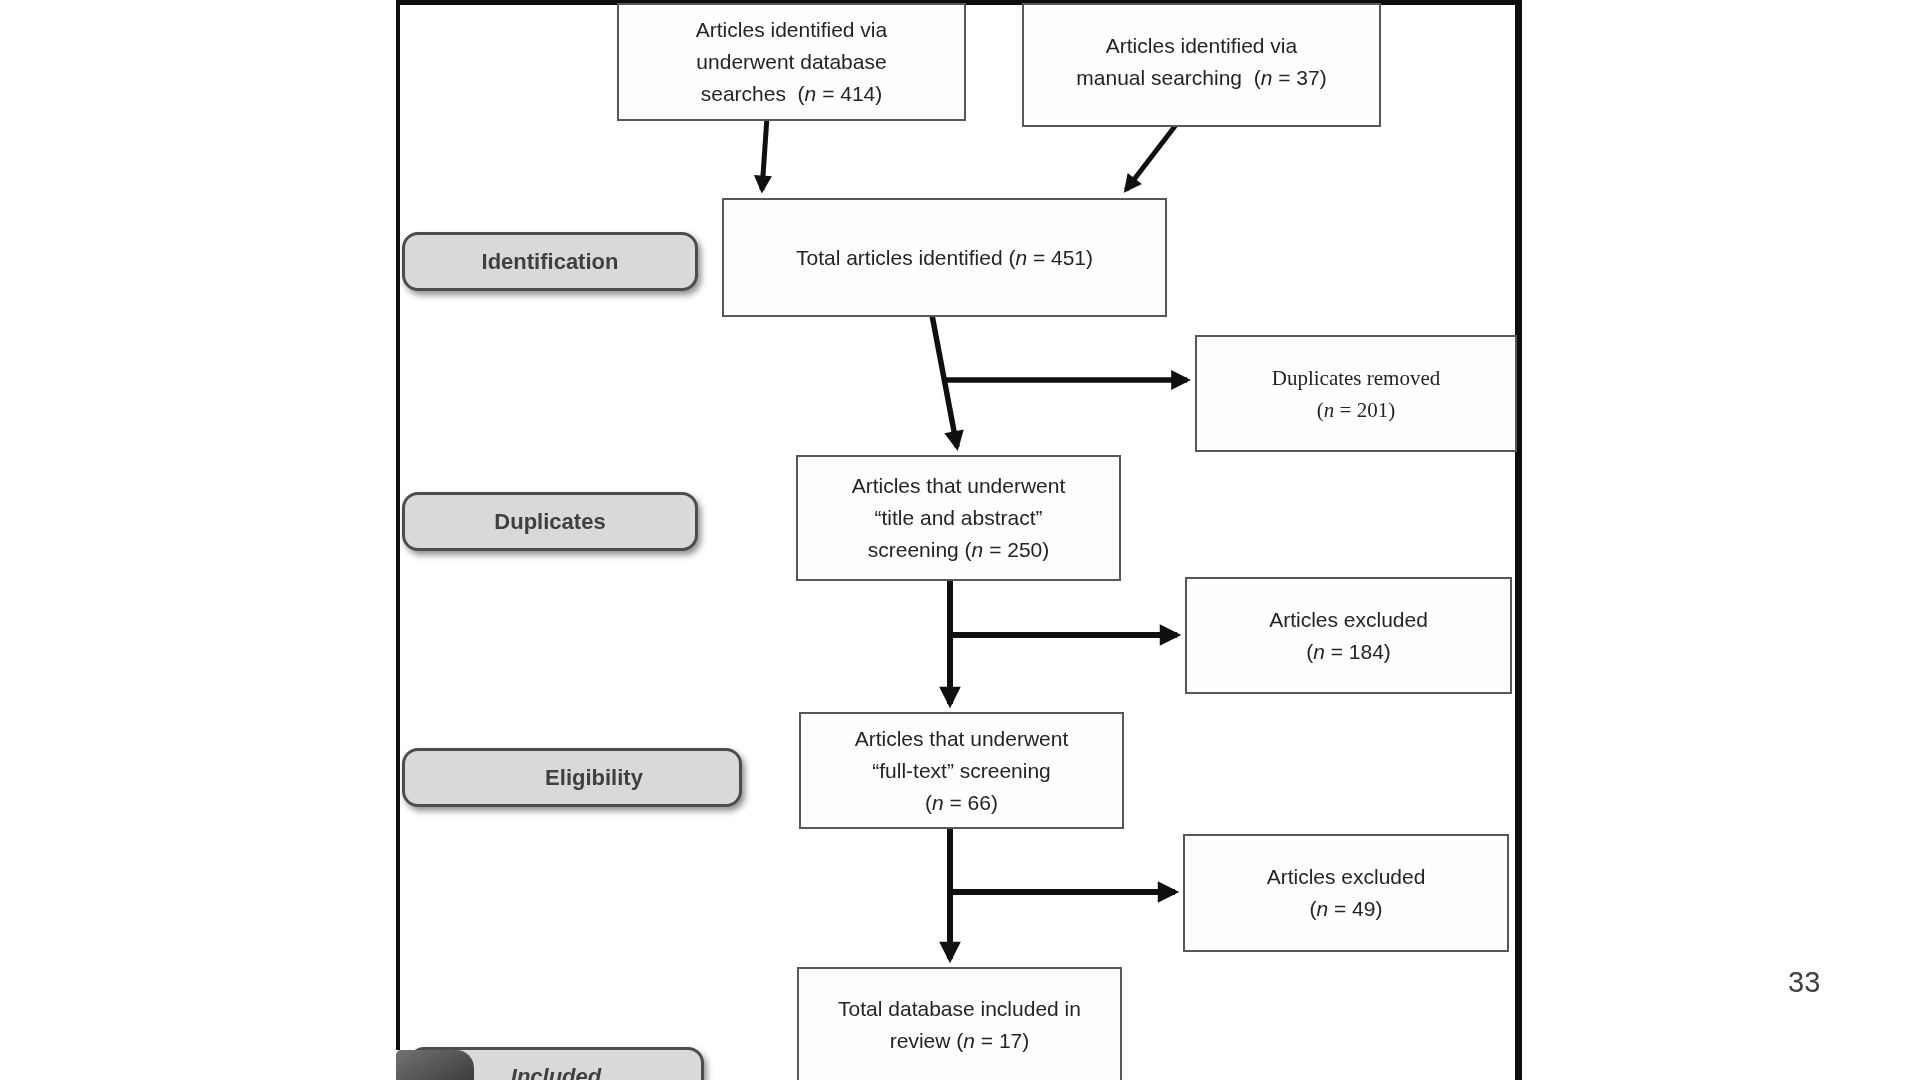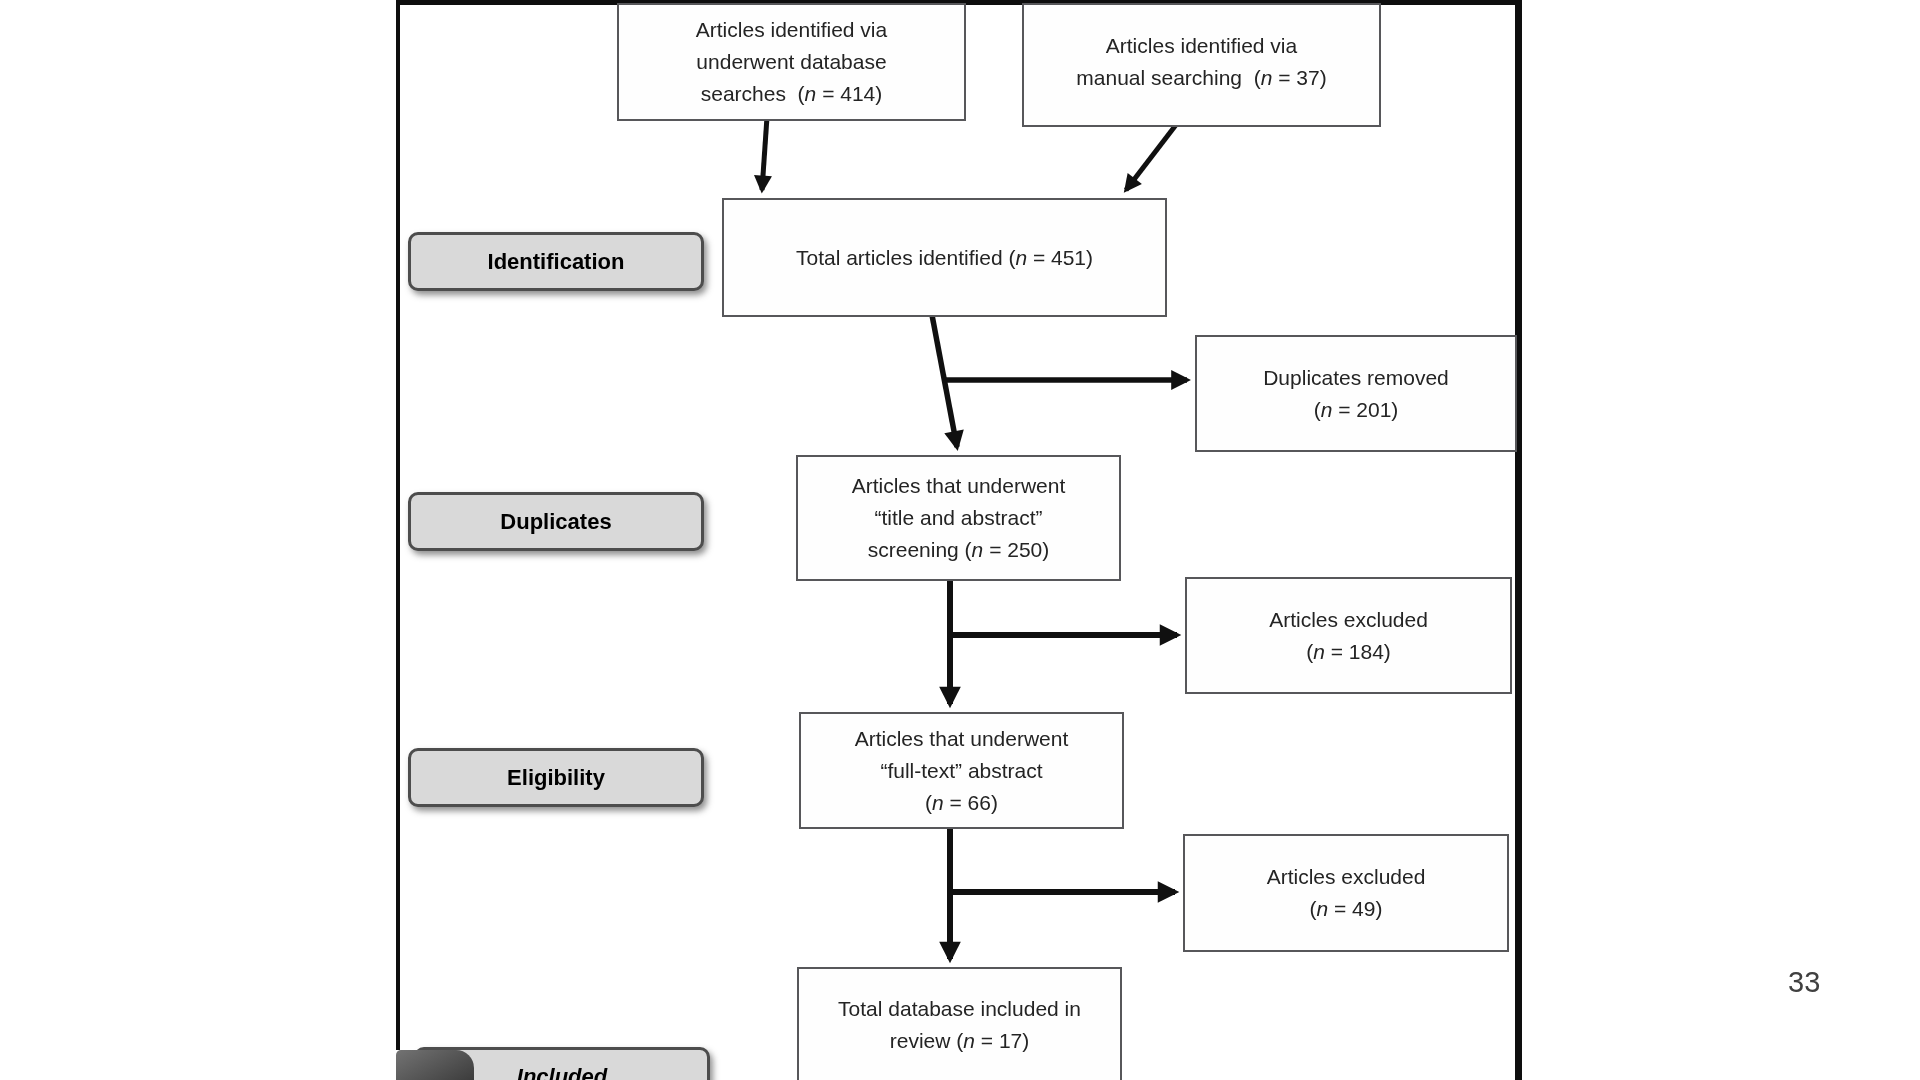--- a/index.html
+++ b/index.html
@@ -10,25 +10,24 @@
   }
   .border-line{position:absolute;background:#0e0e0e;}
   .flow-box{
     position:absolute;background:#fefefe;border:2px solid #57575a;
     display:flex;flex-direction:column;align-items:center;justify-content:center;
     font-size:21px;line-height:32px;color:#242424;text-align:center;
   }
   .flow-box .bline{white-space:pre-wrap;}
   .flow-box i{font-style:italic;}
   .stage-label{
-    position:absolute;background:#d9d9d9;border:3px solid #4d4d4d;border-radius:10px;
+    position:absolute;background:#d9d9d9;border:3px solid #4d4d4d;border-radius:16px;
     display:flex;align-items:center;justify-content:center;
-    font-weight:bold;font-size:22px;color:#000000;
+    font-weight:bold;font-size:22px;color:#404040;
     box-shadow:3px 4px 6px rgba(70,70,70,0.6);
-    margin-left:6px;
   }
   .arrows{position:absolute;left:0;top:0;pointer-events:none;}
   .corner-decoration{
     position:absolute;left:396px;top:1050px;width:78px;height:30px;
     background:linear-gradient(150deg,#737373,#3c3c3c);
     border-radius:5px 18px 0 0;
   }
   .page-number{
     position:absolute;left:1788px;top:966px;
     font-size:29px;color:#404040;
@@ -62,47 +61,47 @@
     <div class="bline">underwent database</div>
     <div class="bline">searches  (<i>n</i> = 414)</div>
   </div>
 <div class="flow-box" style="left:1022px;top:3px;width:355px;height:114px;padding-bottom:6px;">
     <div class="bline">Articles identified via</div>
     <div class="bline">manual searching  (<i>n</i> = 37)</div>
   </div>
 <div class="flow-box" style="left:722px;top:198px;width:441px;height:115px;text-align:right;">
     <div class="bline">Total articles identified (<i>n</i> = 451)</div>
   </div>
-<div class="flow-box" style="left:1195px;top:335px;width:318px;height:113px;">
+<div class="flow-box" style="left:1195px;top:335px;width:318px;height:113px;font-family:Liberation Serif, serif;">
     <div class="bline">Duplicates removed</div>
     <div class="bline">(<i>n</i> = 201)</div>
   </div>
 <div class="flow-box" style="left:796px;top:455px;width:321px;height:122px;">
     <div class="bline">Articles that underwent</div>
     <div class="bline">“title and abstract”</div>
     <div class="bline">screening (<i>n</i> = 250)</div>
   </div>
 <div class="flow-box" style="left:1185px;top:577px;width:323px;height:113px;">
     <div class="bline">Articles excluded</div>
     <div class="bline">(<i>n</i> = 184)</div>
   </div>
 <div class="flow-box" style="left:799px;top:712px;width:321px;height:113px;">
     <div class="bline">Articles that underwent</div>
-    <div class="bline">“full-text” abstract</div>
+    <div class="bline">“full-text” screening</div>
     <div class="bline">(<i>n</i> = 66)</div>
   </div>
 <div class="flow-box" style="left:1183px;top:834px;width:322px;height:114px;">
     <div class="bline">Articles excluded</div>
     <div class="bline">(<i>n</i> = 49)</div>
   </div>
 <div class="flow-box" style="left:797px;top:967px;width:321px;height:111px;">
     <div class="bline">Total database included in</div>
     <div class="bline">review (<i>n</i> = 17)</div>
   </div>
 
 <div class="stage-label" style="left:402px;top:232px;width:290px;height:53px;">Identification</div>
 <div class="stage-label" style="left:402px;top:492px;width:290px;height:53px;">Duplicates</div>
-<div class="stage-label" style="left:402px;top:748px;width:290px;height:53px;">Eligibility</div>
+<div class="stage-label" style="left:402px;top:748px;width:290px;height:53px;padding-left:44px;">Eligibility</div>
 <div class="stage-label" style="left:408px;top:1047px;width:290px;height:54px;font-style:italic;">Included</div>
 
 <div class="corner-decoration"></div>
 
 <div class="page-number">33</div>
 
 </body></html>

